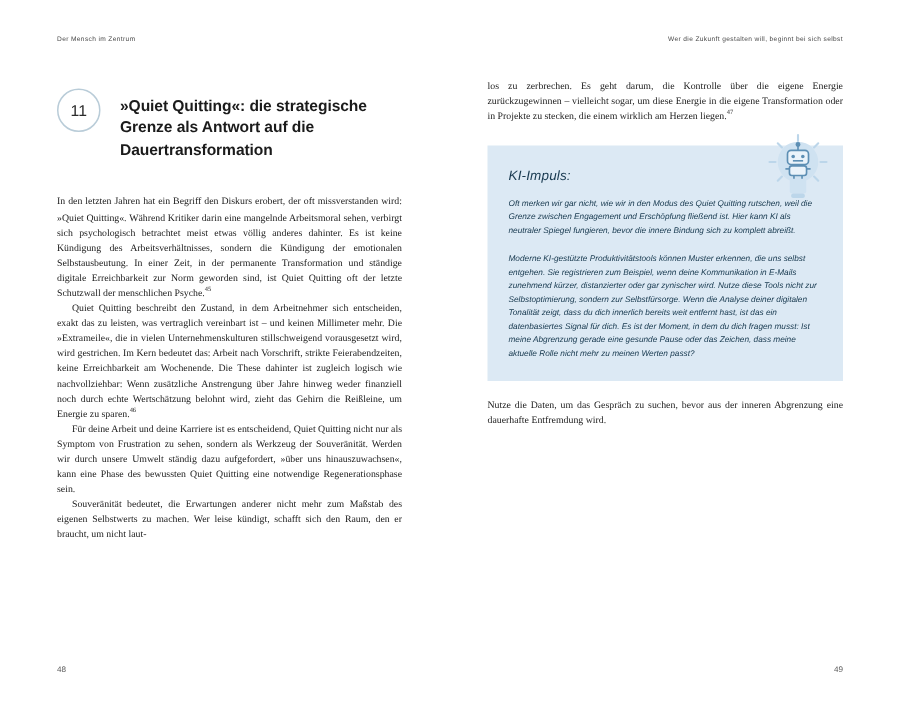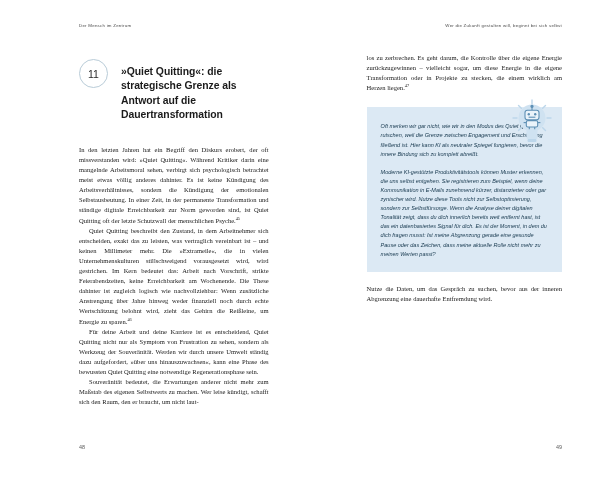--- a/index.html
+++ b/index.html
@@ -23,21 +23,20 @@
     display: flex;
     background: #ffffff;
   }
 
   .page {
     position: relative;
     width: 300px;
     height: 478px;
     box-sizing: border-box;
     background: #ffffff;
-    margin-left: 41px;
   }
 
   .page-left  { padding: 22px 32px 0 38px; }
   .page-right { padding: 22px 38px 0 25px; }
 
   
   .running-head {
     font-family: "Liberation Sans", "DejaVu Sans", sans-serif;
     font-size: 4.4px;
     letter-spacing: 0.25px;
@@ -210,20 +209,21 @@
           <line x1="18.6" y1="19.2" x2="25.4" y2="19.2"></line>
 
           <rect x="16.3" y="22.6" width="11.4" height="6.4" rx="1.6" fill="#eaf3fa"></rect>
           <line x1="13.6" y1="24.6" x2="16.3" y2="24.6"></line>
           <line x1="27.7" y1="24.6" x2="30.4" y2="24.6"></line>
           <line x1="19.3" y1="29" x2="19.3" y2="31.2"></line>
           <line x1="24.7" y1="29" x2="24.7" y2="31.2"></line>
         </g>
       </svg>
 
+      <div class="ki-box-title">KI-Impuls:</div>
 
       <div class="ki-box-body">
         <p>Oft merken wir gar nicht, wie wir in den Modus des Quiet Quitting rutschen, weil die Grenze zwischen Engagement und Erschöpfung fließend ist. Hier kann KI als neutraler Spiegel fungieren, bevor die innere Bindung sich zu komplett abreißt.</p>
         <p>Moderne KI-gestützte Produktivitätstools können Muster erkennen, die uns selbst entgehen. Sie registrieren zum Beispiel, wenn deine Kommunikation in E-Mails zunehmend kürzer, distanzierter oder gar zynischer wird. Nutze diese Tools nicht zur Selbstoptimierung, sondern zur Selbstfürsorge. Wenn die Analyse deiner digitalen Tonalität zeigt, dass du dich innerlich bereits weit entfernt hast, ist das ein datenbasiertes Signal für dich. Es ist der Moment, in dem du dich fragen musst: Ist meine Abgrenzung gerade eine gesunde Pause oder das Zeichen, dass meine aktuelle Rolle nicht mehr zu meinen Werten passt?</p>
       </div>
     </div>
 
     <div class="body-copy" style="margin-top:12px;">
       <p>Nutze die Daten, um das Gespräch zu suchen, bevor aus der inneren Abgrenzung eine dauerhafte Entfremdung wird.</p>
     </div>

